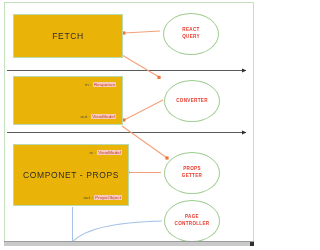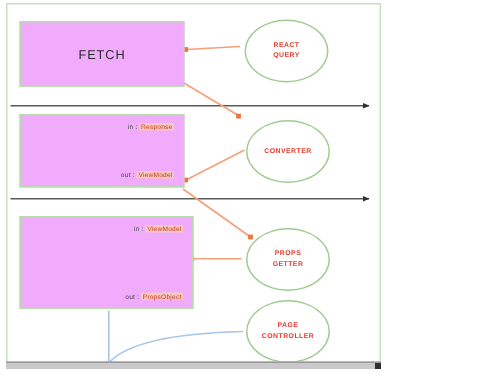--- a/index.html
+++ b/index.html
@@ -19,21 +19,21 @@
     left:4px;top:2px;
     width:250px;height:240px;
     border:1px solid #c6e0bf;
     box-sizing:border-box;
     background:#ffffff;
   }
   .node{
     position:absolute;
     border:1px solid #b9d9ae;
     box-sizing:border-box;
-    background:#f0abfc;
+    background:#eab308;
   }
   .node-title{
     position:absolute;
     left:0;right:0;
     top:50%;
     transform:translateY(-50%);
     text-align:center;
     font-size:8.5px;
     letter-spacing:0.6px;
     color:#2b2b2b;
@@ -149,20 +149,21 @@
     <span>out :</span>
     <span class="tok">ViewModel</span>
   </div>
 </div>
 
 <div class="node" style="left:13px;top:144px;width:116px;height:62px;">
   <div class="io in">
     <span>in :</span>
     <span class="tok">ViewModel</span>
   </div>
+  <div class="node-title">COMPONET - PROPS</div>
   <div class="io out">
     <span>out :</span>
     <span class="tok">PropsObject</span>
   </div>
 </div>
 
 <div class="ellipse" style="left:163px;top:13px;width:56px;height:42px;">
   <span><span>REACT</span><br><span>QUERY</span></span>
 </div>
 

